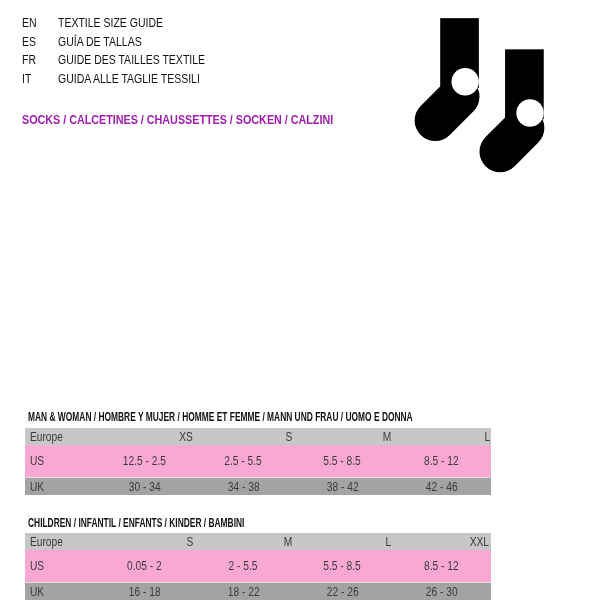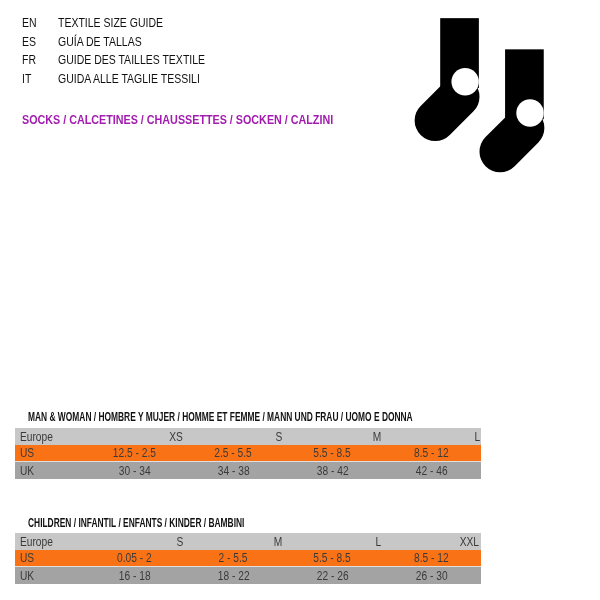--- a/index.html
+++ b/index.html
@@ -25,31 +25,31 @@
     font-size:12.5px;font-weight:700;color:#a21caf;}
 
   
   .socks-icon{position:absolute;left:414px;top:18px;}
 
   
   .size-section{position:absolute;left:8px;}
   .section-man{top:410px;}
   .section-children{top:516px;}
   .table-title{margin:0 0 0 20px;height:16px;font-size:12px;font-weight:700;color:#111;}
-  table.size-table{border-collapse:collapse;table-layout:fixed;width:466px;margin-left:7px;margin-top:1px;}
+  table.size-table{border-collapse:collapse;table-layout:fixed;width:466px;margin-left:17px;margin-top:1px;}
   .section-man table.size-table{margin-top:2px;}
   table.size-table col.c-label{width:70px;}
   table.size-table col.c-data{width:99px;}
   table.size-table th, table.size-table td{
     padding:0;height:17px;font-size:12px;font-weight:400;color:#3a3a3a;
     text-align:center;vertical-align:middle;overflow:hidden;
   }
   table.size-table th{background:#c7c7c7;text-align:right;}
   table.size-table th:first-child, table.size-table td:first-child{text-align:left;padding-left:5px;}
-  tr.row-us td{background:#f97316;border-bottom:1px solid #e0e0e0;height:16px;}
+  tr.row-us td{background:#f9a8d4;border-bottom:1px solid #e0e0e0;height:32px;}
   tr.row-uk td{background:#a3a3a3;}
 </style>
 </head>
 <body>
 
 <div class="lang-block">
   <div class="lang-row">
     <span class="lang-code"><span class="cx-left">EN</span></span>
     <span class="cx-left">TEXTILE SIZE GUIDE</span>
   </div>

